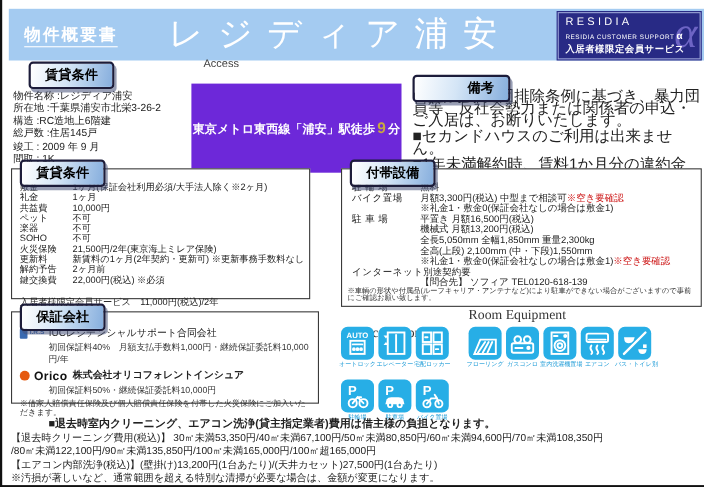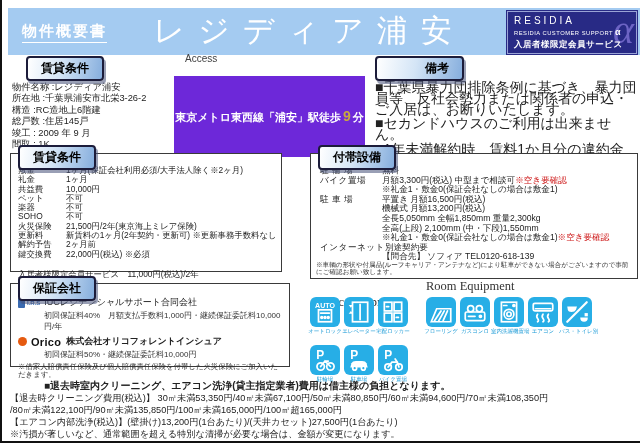--- a/index.html
+++ b/index.html
@@ -105,21 +105,21 @@
       <div class="ov-line">間取 : 1K</div>
     </div>
 
   <div id="access-label">Access</div>
   <div id="access-box">
     <div id="access-text">
       <span>東京メトロ東西線「浦安」駅徒歩</span><span id="access-min">9</span><span>分</span>
     </div>
   </div>
 
-  <div class="tab" style="left:373px;top:56px;padding-left:48px;">備考</div>
+  <div class="tab" style="left:373px;top:68px;padding-left:48px;">備考</div>
   <div id="remarks-list">
       <div class="remark-line">■千葉県暴力団排除条例に基づき、暴力団員等、反社会勢力または関係者の申込・ご入居は、お断りいたします。</div>
       <div class="remark-line">■セカンドハウスのご利用は出来ません。</div>
       <div class="remark-line">■1年未満解約時、賃料1か月分の違約金がかかります。</div>
     </div>
 
   <div id="rental-box" class="panel"></div>
   <div class="tab" style="left:16px;top:145px;">賃貸条件</div>
   <div id="rental-rows">
       <div class="r-row">

